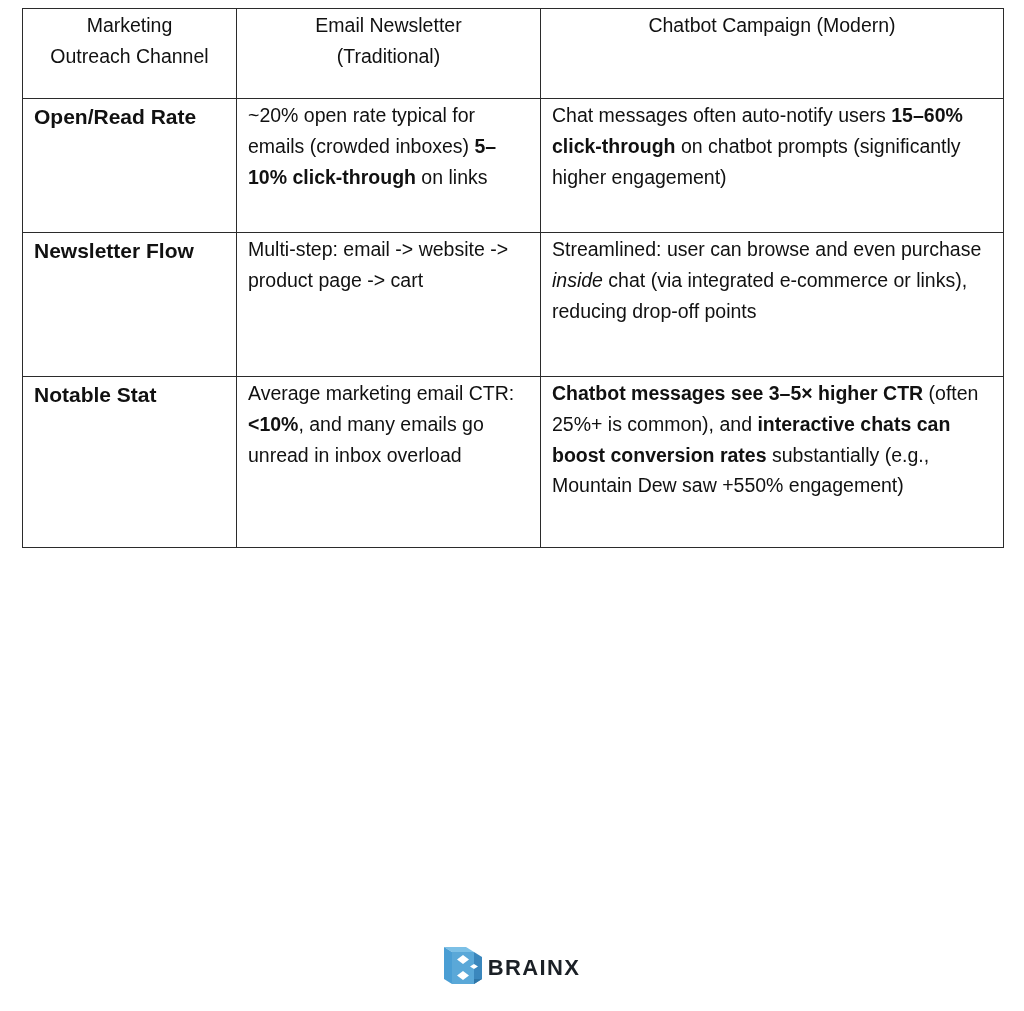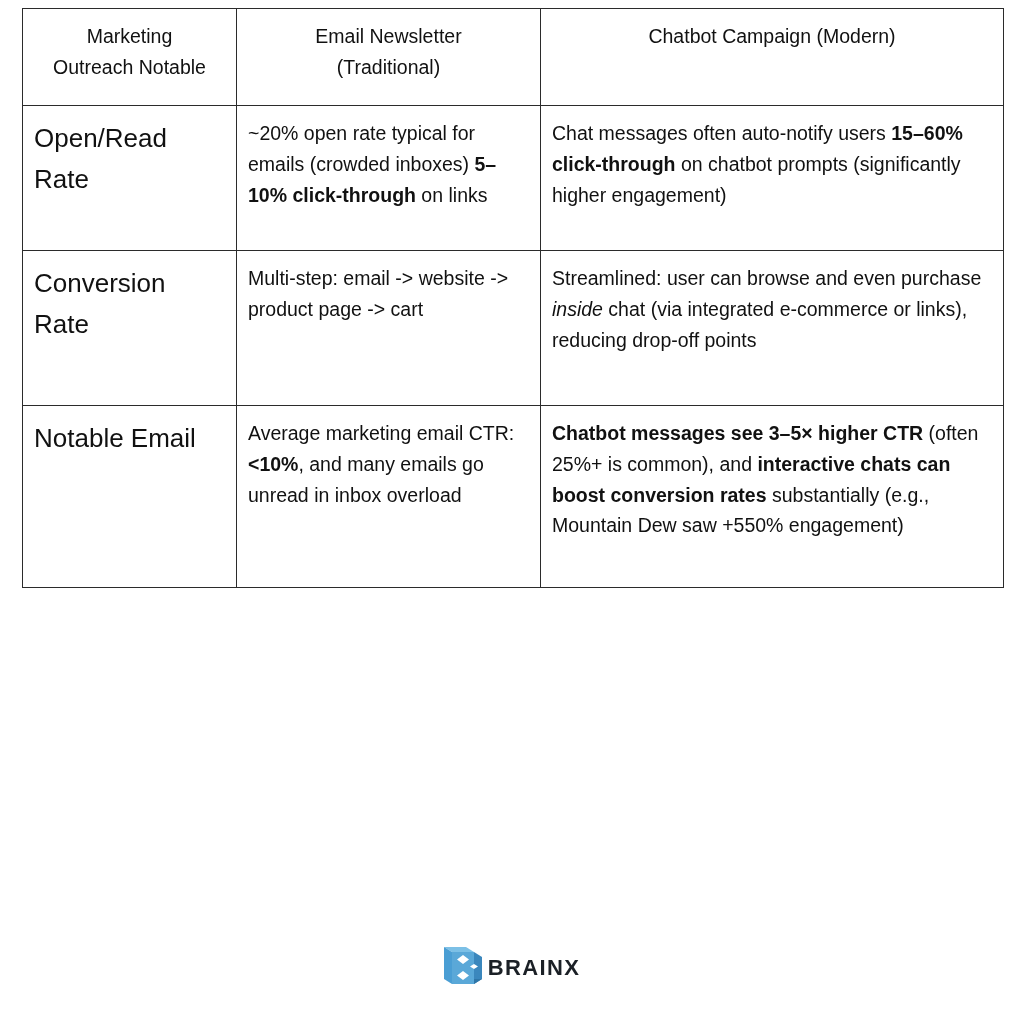--- a/index.html
+++ b/index.html
@@ -32,21 +32,21 @@
   table.compare {
     width: 981px;
     border-collapse: collapse;
     table-layout: fixed;
   }
 
   table.compare td,
   table.compare th {
     border: 1.6px solid #2b2b2b;
     vertical-align: top;
-    padding: 12px 11px 14px 11px;
+    padding: 1px 11px 14px 11px;
     font-size: 19.5px;
     line-height: 1.58;
     font-weight: 400;
     color: #111111;
     background: #ffffff;
     margin-top: 24px;
   }
 
   
   col.c1 { width: 214px; }
@@ -59,23 +59,23 @@
     font-size: 20px;
     line-height: 1.5;
     padding-top: 14px;
     padding-bottom: 14px;
     height: 70px;
   }
   thead tr { height: 90px; }
 
   tbody th.rowhead,
   tbody td.rowhead {
-    font-weight: 400;
+    font-weight: 700;
     text-align: left;
-    font-size: 26px;
+    font-size: 21px;
   }
 
   tbody tr td { }
 
   .cell-text b, .cell-text strong { font-weight: 700; }
   .cell-text i, .cell-text em { }
 
   
   .r-open    td { height: 118px; }
   .r-pers    td { height: 118px; }
@@ -117,21 +117,21 @@
     <table class="compare">
       <colgroup>
         <col class="c1">
           <col class="c2">
           <col class="c3">
       </colgroup>
       <thead>
         <tr>
           <th>
             <span>Marketing</span><br>
-            <span>Outreach Notable</span>
+            <span>Outreach Channel</span>
           </th>
           <th>
             <span>Email Newsletter</span><br>
             <span>(Traditional)</span>
           </th>
           <th>
             <span>Chatbot Campaign (Modern)</span>
           </th>
         </tr>
       </thead>
@@ -140,27 +140,27 @@
         <tr class="r-open">
           <td class="rowhead">Open/Read Rate</td>
           <td class="cell-text">~20% open rate typical for emails (crowded inboxes) <b>5–10% click-through</b> on links</td>
           <td class="cell-text">Chat messages often auto-notify users <b>15–60% click-through</b> on chatbot prompts (significantly higher engagement)</td>
         </tr>
 
 
 
 
         <tr class="r-conv">
-          <td class="rowhead">Conversion Rate</td>
+          <td class="rowhead">Newsletter Flow</td>
           <td class="cell-text">Multi-step: email -&gt; website -&gt; product page -&gt; cart</td>
           <td class="cell-text">Streamlined: user can browse and even purchase <i>inside</i> chat (via integrated e-commerce or links), reducing drop-off points</td>
         </tr>
 
         <tr class="r-stat">
-          <td class="rowhead">Notable Email</td>
+          <td class="rowhead">Notable Stat</td>
           <td class="cell-text">Average marketing email CTR: <b>&lt;10%</b>, and many emails go unread in inbox overload</td>
           <td class="cell-text"><b>Chatbot messages see 3–5× higher CTR</b> (often 25%+ is common), and <b>interactive chats can boost conversion rates</b> substantially (e.g., Mountain Dew saw +550% engagement)</td>
         </tr>
 
       </tbody>
     </table>
   </div>
 
   <div class="footer">
     <span class="logo-mark-wrap">

